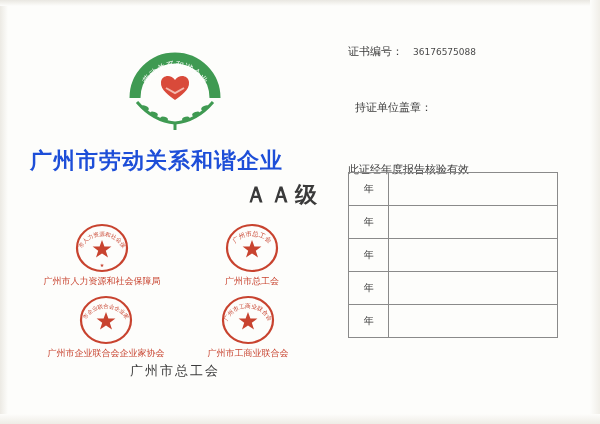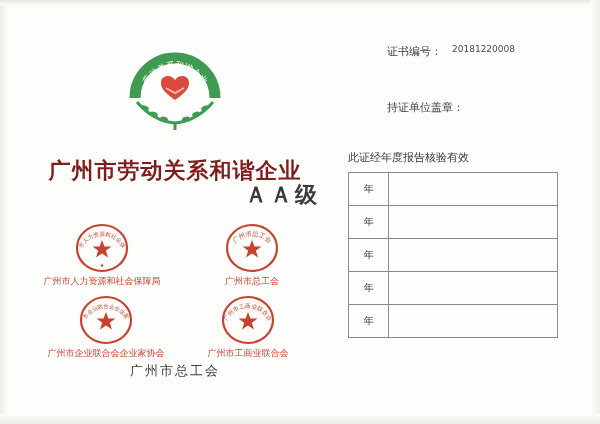--- a/index.html
+++ b/index.html
@@ -56,27 +56,26 @@
     left: 93px;
     top: 10px;
     width: 104px;
     height: 84px;
   }
   #emblem svg { display: block; }
 
   
   #main-title {
     position: absolute;
-    top: 116px;
-    left: 0;
-    width: 290px;
-    text-align: center;
+    top: 106px;
+    left: 0;
+    width: 290px;
     font-size: 22px;
     letter-spacing: 1px;
-    color: #7f1d1d;
+    color: #1d4ed8;
     font-family: "DejaVu Serif", serif;
     font-weight: bold;
     white-space: nowrap;
   }
   #grade-title {
     position: absolute;
     top: 140px;
     left: 0;
     width: 290px;
     text-align: right;
@@ -133,42 +132,41 @@
 
   
   #right-panel {
     position: absolute;
     left: 348px;
     top: 44px;
     width: 222px;
   }
   .field-row {
     display: flex;
-    align-items: flex-start;
+    align-items: center;
     margin-bottom: 0;
-    margin-left: 39px;
   }
   .field-label {
     font-size: 11px;
     color: #3a3a3a;
     white-space: nowrap;
     font-family: "DejaVu Sans", sans-serif;
   }
   .field-value {
     font-size: 9px;
     color: #4a4a4a;
     margin-left: 10px;
     white-space: nowrap;
     font-family: "DejaVu Sans", sans-serif;
   }
   #cert-no-row { position: absolute; top: 0; left: 0; }
-  #holder-row { position: absolute; top: 56px; left: 0; }
+  #holder-row { position: absolute; top: 56px; left: 7px; }
   #annual-note {
     position: absolute;
-    top: 106px;
+    top: 118px;
     left: 0;
     font-size: 11px;
     color: #3a3a3a;
     white-space: nowrap;
     font-family: Liberation Mono, monospace;
   }
 
   
   #year-table {
     position: absolute;
@@ -309,21 +307,21 @@
       </div>
     </div>
 
     <div id="issue-date">广州市总工会</div>
   </div>
 
   <div id="right-panel">
 
     <div class="field-row" id="cert-no-row">
       <span class="field-label">证书编号：</span>
-      <span class="field-value">20181220008</span>
+      <span class="field-value">36176575088</span>
     </div>
 
     <div class="field-row" id="holder-row">
       <span class="field-label">持证单位盖章：</span>
     </div>
 
     <div id="annual-note">此证经年度报告核验有效</div>
 
     <table id="year-table">
       <tbody>

